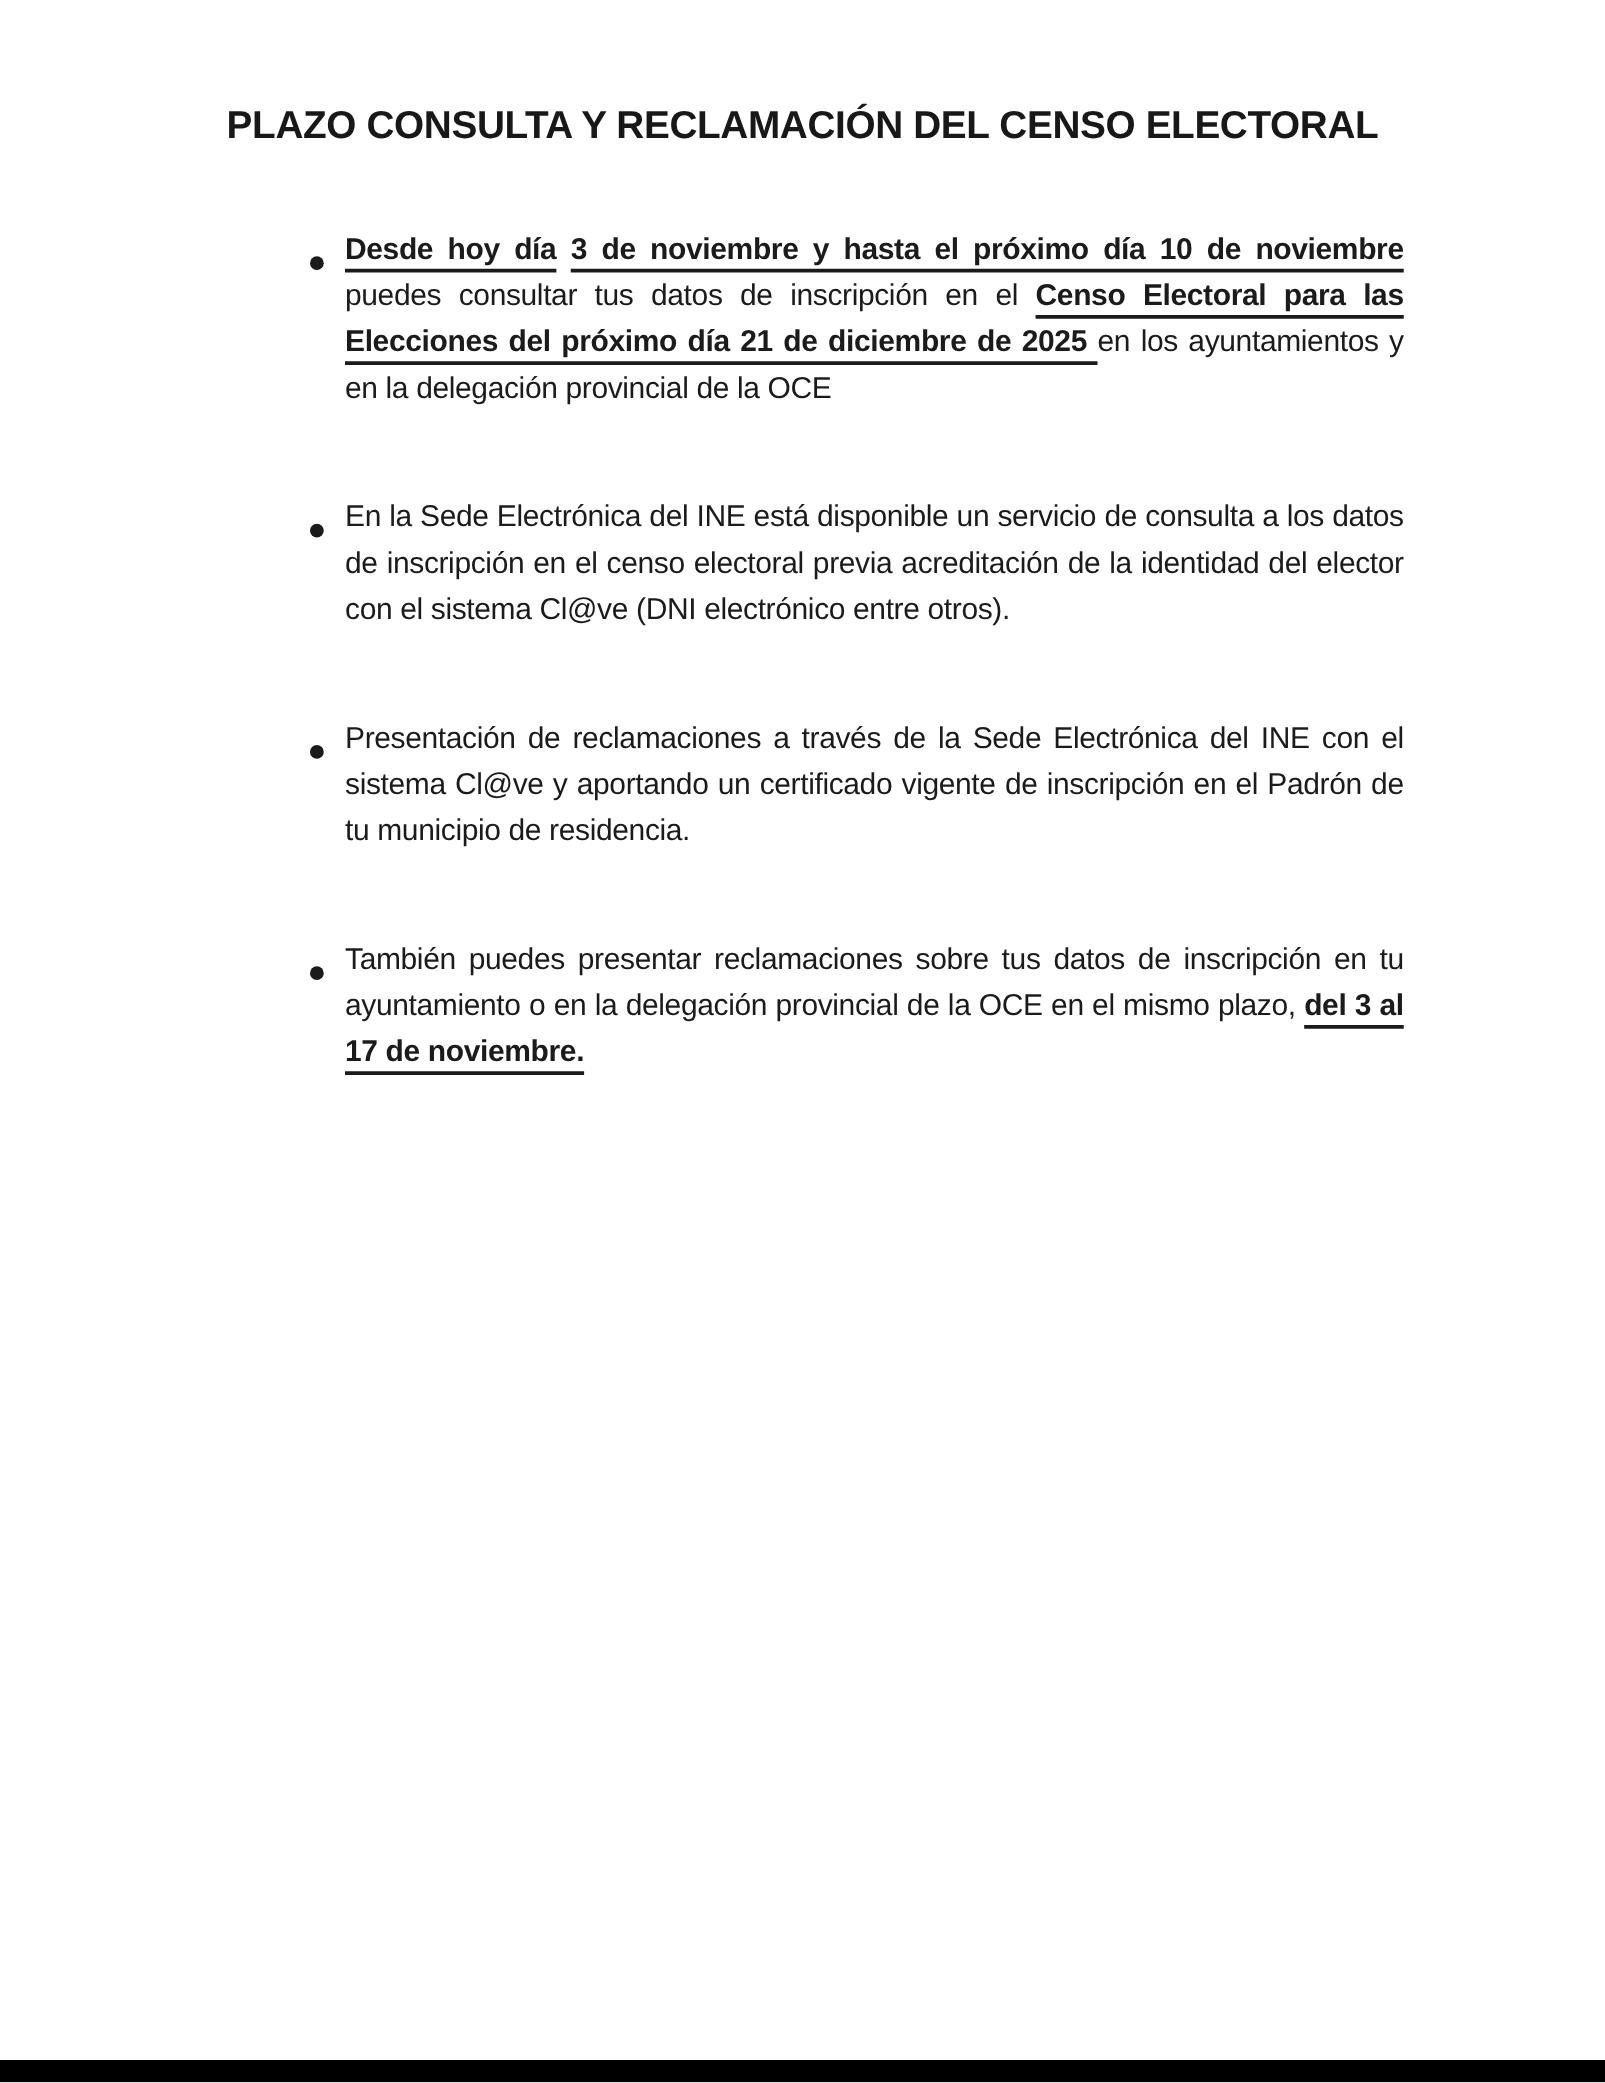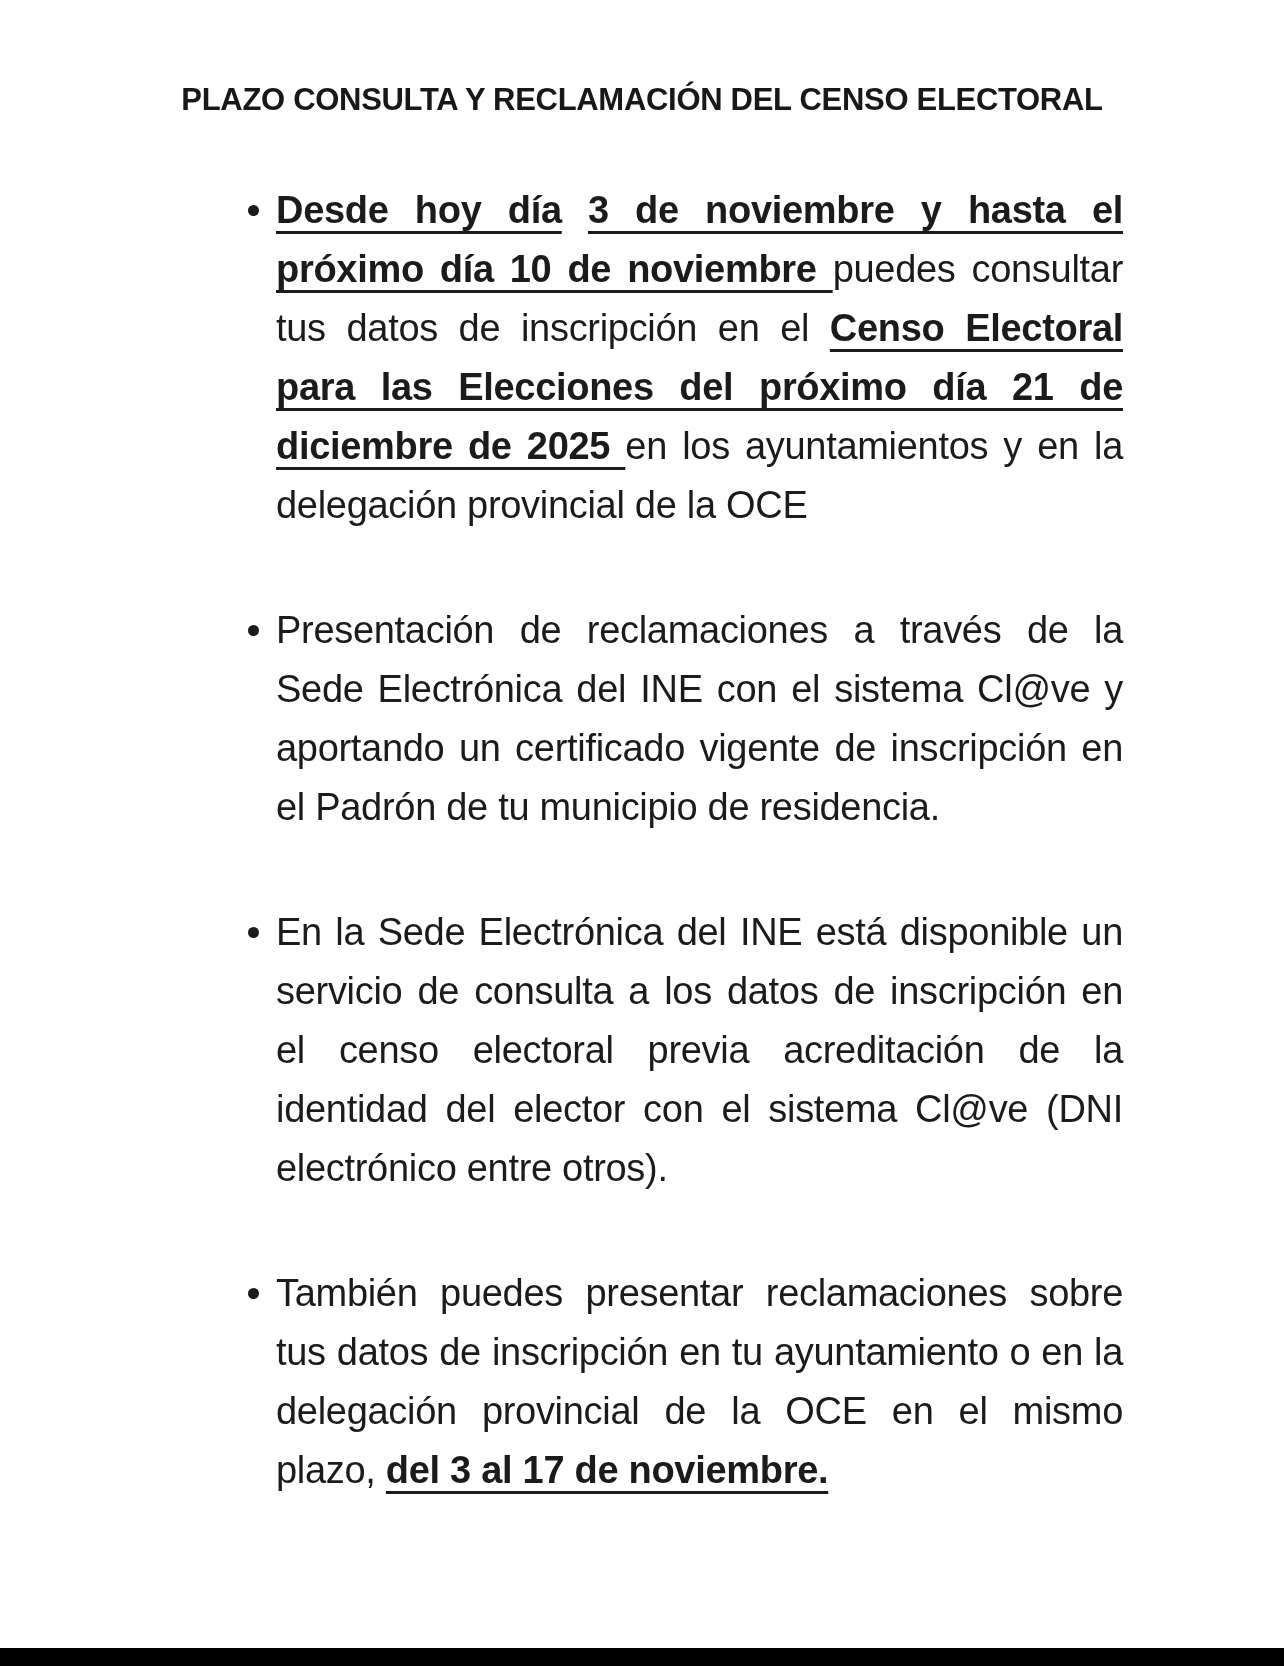--- a/index.html
+++ b/index.html
@@ -19,23 +19,23 @@
     font-size: 31px;
     line-height: 39px;
     letter-spacing: -0.3px;
     color: #181818;
   }
   ul.bullets {
     list-style: none;
     margin: 62px 0 0 247px;
     padding: 0;
     width: 876px;
-    font-size: 38px;
+    font-size: 24px;
     letter-spacing: -0.3px;
-    line-height: 59px;
+    line-height: 37px;
     text-align: justify;
   }
   ul.bullets li {
     position: relative;
     padding-left: 29px;
     margin-bottom: 66px;
   }
   ul.bullets li .dot {
     position: absolute;
     left: 1px;
@@ -67,23 +67,23 @@
 <div class="page">
 
   <div class="title">
     <div>PLAZO CONSULTA Y RECLAMACIÓN DEL CENSO ELECTORAL</div>
   </div>
 
   <ul class="bullets">
 
     <li><span class="dot"></span><span class="bu">Desde hoy día</span><span> </span><span class="bu">3 de noviembre y hasta el próximo día 10 de noviembre </span><span>puedes consultar tus datos de inscripción en el </span><span class="bu">Censo Electoral para las Elecciones del próximo día 21 de diciembre de 2025 </span><span>en los ayuntamientos y en la delegación provincial de la OCE</span></li>
 
+    <li><span class="dot"></span><span>En la Sede Electrónica del INE está disponible un servicio de consulta a los datos de inscripción en el censo electoral previa acreditación de la identidad del elector con el sistema Cl@ve (DNI electrónico entre otros).</span></li>
+
     <li><span class="dot"></span><span>Presentación de reclamaciones a través de la Sede Electrónica del INE con el sistema Cl@ve y aportando un certificado vigente de inscripción en el Padrón de tu municipio de residencia.</span></li>
-
-    <li><span class="dot"></span><span>En la Sede Electrónica del INE está disponible un servicio de consulta a los datos de inscripción en el censo electoral previa acreditación de la identidad del elector con el sistema Cl@ve (DNI electrónico entre otros).</span></li>
 
     <li><span class="dot"></span><span>También puedes presentar reclamaciones sobre tus datos de inscripción en tu ayuntamiento o en la delegación provincial de la OCE en el mismo plazo, </span><span class="bu">del 3 al 17 de noviembre.</span></li>
 
   </ul>
 
   <div class="bottom-bar"></div>
 
 </div>
 
 </body></html>

